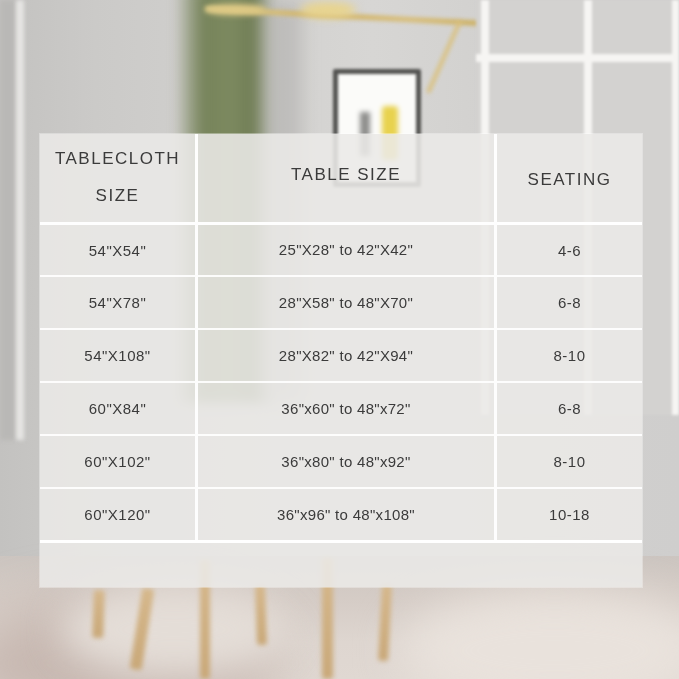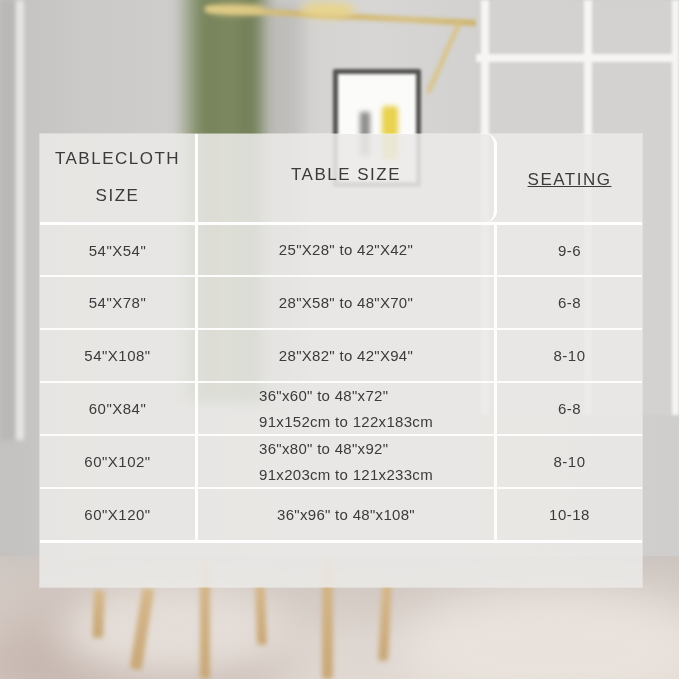--- a/index.html
+++ b/index.html
@@ -50,22 +50,22 @@
   .tbl{display:grid;width:100%;height:100%;color:#3b3b3b;
     grid-template-columns:158px 299px 145px;
     grid-template-rows:88px repeat(6,53px) 47px;}
   .row{display:contents;}
   .cell{display:flex;align-items:center;justify-content:center;box-sizing:border-box;}
   .col-a,.col-b{border-right:3px solid rgba(255,255,255,.95);}
   .thick-top{border-top:3px solid rgba(255,255,255,.98);}
   .thin-top{border-top:2px solid rgba(255,255,255,.9);}
   .h-cell{font-size:17px;letter-spacing:1.5px;line-height:2.15;text-align:center;}
   .h-first{padding:16px 28px;}
-  .h-mid{padding-bottom:6px;border-radius:11px;}
-  .h-last{padding-top:4px;text-decoration:underline;}
+  .h-mid{padding-bottom:6px;}
+  .h-last{padding-top:4px;}
   .d-size,.d-seat{font-size:15px;letter-spacing:.5px;}
   .dim-block{text-align:left;font-size:15px;line-height:1.72;letter-spacing:.3px;}
   .dim-line{display:block;}
 </style>
 </head>
 <body>
 
 <div class="stage">
 
   <div class="abs wall"></div>
@@ -107,21 +107,21 @@
         <div class="cell h-cell h-last">SEATING</div>
       </div>
 
       <div class="row">
         <div class="cell col-a thick-top d-size">54"X54"</div>
         <div class="cell col-b thick-top">
           <span class="dim-block">
             <span class="dim-line">25"X28" to 42"X42"</span>
           </span>
         </div>
-        <div class="cell thick-top d-seat">9-6</div>
+        <div class="cell thick-top d-seat">4-6</div>
       </div>
 
       <div class="row">
         <div class="cell col-a thin-top d-size">54"X78"</div>
         <div class="cell col-b thin-top">
           <span class="dim-block">
             <span class="dim-line">28"X58" to 48"X70"</span>
           </span>
         </div>
         <div class="cell thin-top d-seat">6-8</div>
@@ -135,32 +135,30 @@
           </span>
         </div>
         <div class="cell thin-top d-seat">8-10</div>
       </div>
 
       <div class="row">
         <div class="cell col-a thin-top d-size">60"X84"</div>
         <div class="cell col-b thin-top">
           <span class="dim-block">
             <span class="dim-line">36"x60" to 48"x72"</span>
-            <span class="dim-line">91x152cm to 122x183cm</span>
           </span>
         </div>
         <div class="cell thin-top d-seat">6-8</div>
       </div>
 
       <div class="row">
         <div class="cell col-a thin-top d-size">60"X102"</div>
         <div class="cell col-b thin-top">
           <span class="dim-block">
             <span class="dim-line">36"x80" to 48"x92"</span>
-            <span class="dim-line">91x203cm to 121x233cm</span>
           </span>
         </div>
         <div class="cell thin-top d-seat">8-10</div>
       </div>
 
       <div class="row">
         <div class="cell col-a thin-top d-size">60"X120"</div>
         <div class="cell col-b thin-top">
           <span class="dim-block">
             <span class="dim-line">36"x96" to 48"x108"</span>

